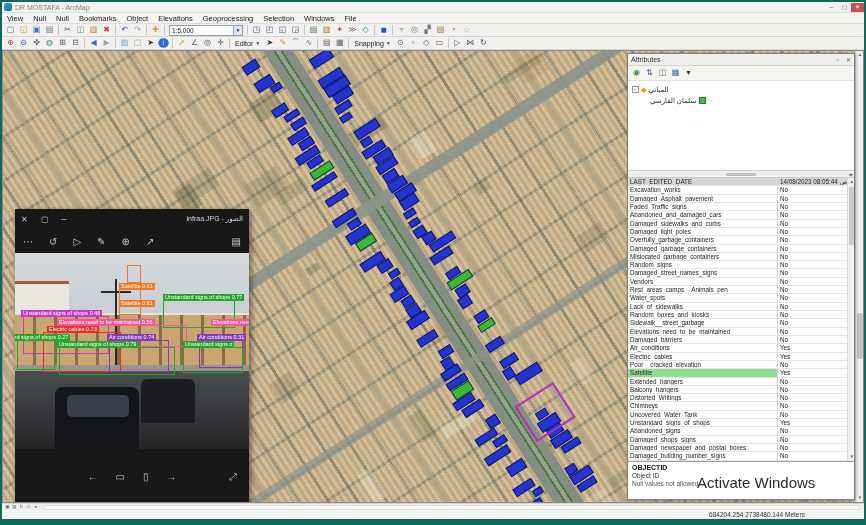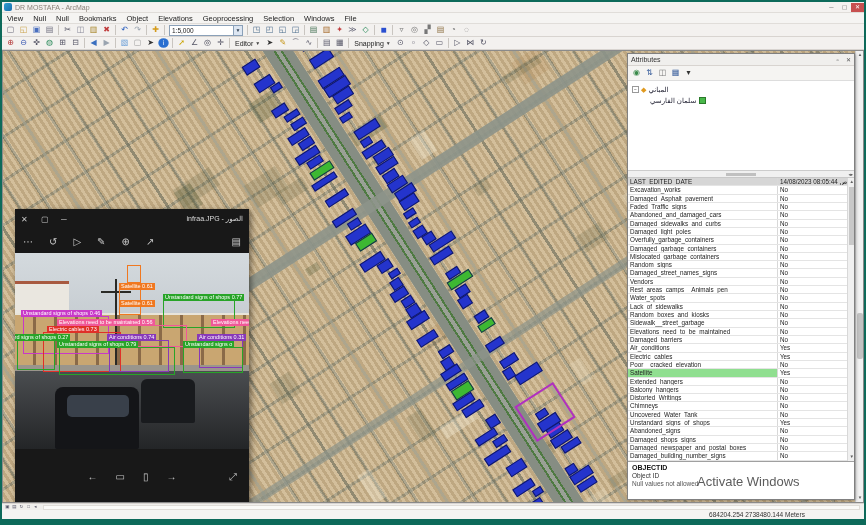--- a/index.html
+++ b/index.html
@@ -67,21 +67,21 @@
   .ar-row.header .ar-field, .ar-row.header .ar-value { background:#d6d6d6; }
   .ar-row.highlight .ar-field { background:#90df90; }
   #table-scroll { width:8px; background:#f0f0f0; border-left:1px solid #d8d8d8; position:relative; }
   #table-scroll .scroll-arrow { width:7px; }
   #table-handle { position:absolute; left:1px; top:9px; width:5px; height:58px; background:#c8c8c8; }
   #attr-info { height:38px; border-top:1px solid #a0a0a0; background:#fff; padding:2px 4px; }
   #info-title { font-size:7px; font-weight:bold; color:#111; }
   #info-alias { font-size:6.5px; color:#333; margin-top:1px; }
   #info-note { font-size:6.5px; color:#555; margin-top:1px; }
 
-  #watermark { position:absolute; left:694px; top:423px; font-size:13px; color:#404040; opacity:0.85; z-index:30; pointer-events:none; }
+  #watermark { position:absolute; left:694px; top:423px; font-size:15px; color:#000000; opacity:0.85; z-index:30; pointer-events:none; }
 
   
   #photo-viewer { position:absolute; left:12px; top:158px; width:234px; height:295px; background:#181818; z-index:20; box-shadow:2px 2px 6px rgba(0,0,0,0.5); }
   #pv-titlebar { height:20px; display:flex; align-items:center; padding:0 6px; }
   .pv-winbtn { color:#c8c8c8; font-size:8px; width:20px; text-align:left; }
   #pv-title { margin-left:auto; color:#ddd; font-size:7px; direction:rtl; }
   #pv-toolbar { height:24px; display:flex; align-items:center; padding:0 8px; gap:16px; }
   .pv-icon { color:#c8c8c8; font-size:10px; }
   .pv-icon.last { margin-left:auto; }
   #pv-photo { position:relative; height:196px; overflow:hidden; background:linear-gradient(#d4dade 0%, #c4cacf 40%, #b8bdc2 55%); }

